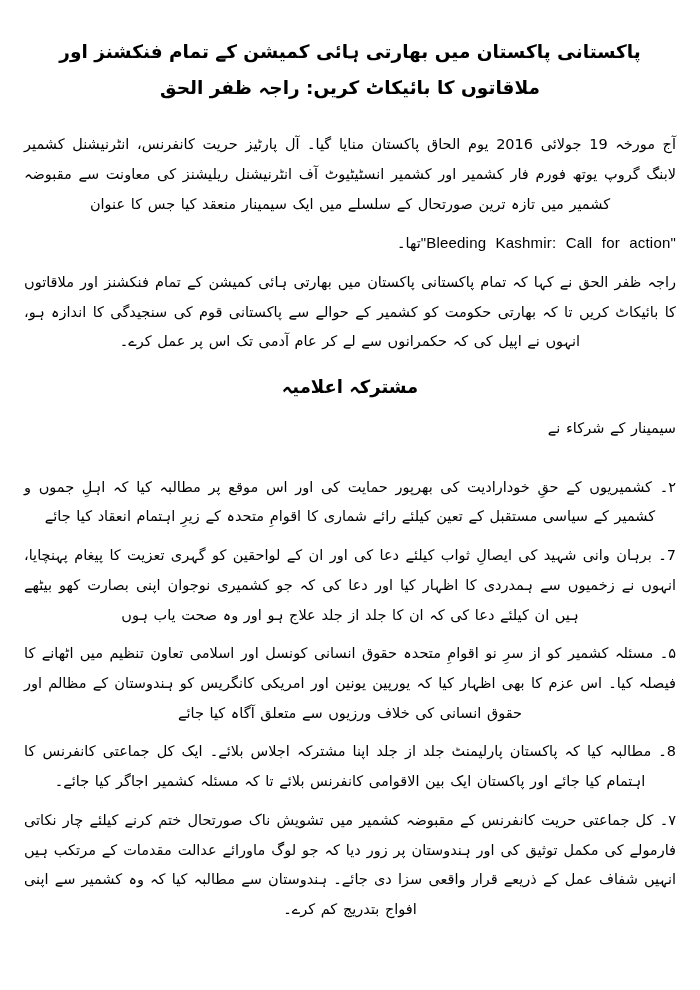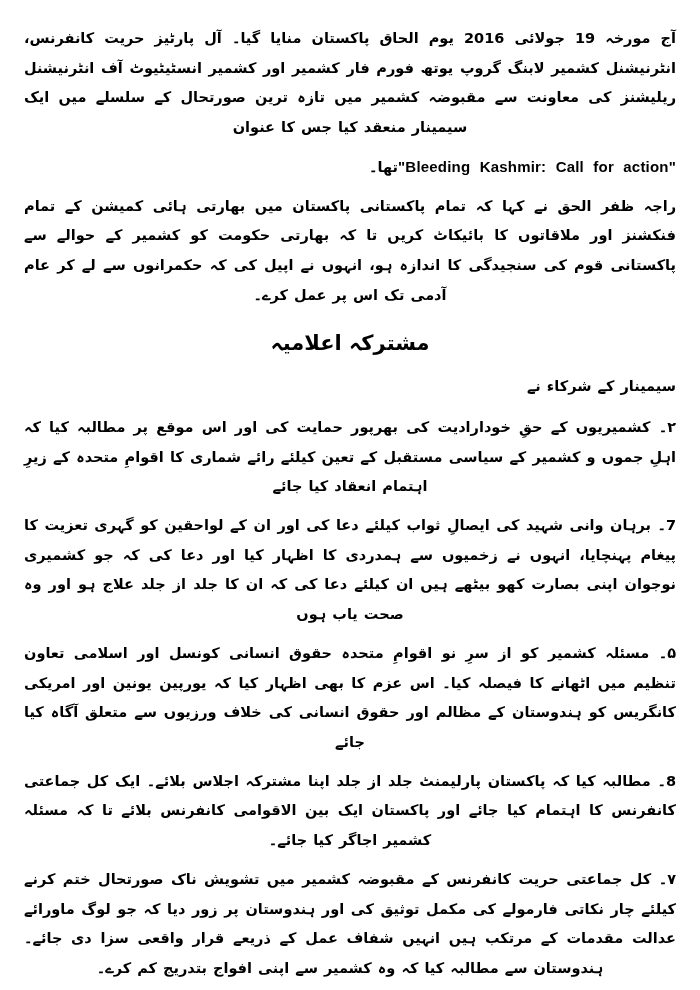--- a/index.html
+++ b/index.html
@@ -27,54 +27,54 @@
     margin: 10px 6px 24px 6px;
   }
   .para {
     font-size: 14.5px;
     line-height: 2.05;
     margin: 0 0 9px 0;
     text-align: justify;
     text-align-last: center;
     -moz-text-align-last: center;
     word-spacing: 1px;
-    font-weight: bold;
   }
   .line-right {
     text-align: right;
     text-align-last: right;
     -moz-text-align-last: right;
   }
   .latin-phrase {
     direction: ltr;
     unicode-bidi: embed;
     font-family: "Liberation Sans", "DejaVu Sans", sans-serif;
     font-size: 15px;
     word-spacing: 5px;
     letter-spacing: 0.2px;
   }
   .urdu-suffix {
     padding-left: 2px;
   }
   .section-heading {
-    font-size: 21px;
+    font-size: 18px;
     font-weight: 700;
     text-align: center;
     margin: 16px 0 12px 0;
     line-height: 1.6;
   }
   .lead-line {
-    margin-bottom: 11px;
+    margin-bottom: 29px;
   }
 </style>
 </head>
 <body>
 
 <div class="page" dir="rtl">
 
+  <h1 class="doc-title">پاکستانی پاکستان میں بھارتی ہائی کمیشن کے تمام فنکشنز اور ملاقاتوں کا بائیکاٹ کریں: راجہ ظفر الحق</h1>
 
   <p class="para">آج مورخہ 19 جولائی 2016 یوم الحاق پاکستان منایا گیا۔ آل پارٹیز حریت کانفرنس، انٹرنیشنل کشمیر لابنگ گروپ یوتھ فورم فار کشمیر اور کشمیر انسٹیٹیوٹ آف انٹرنیشنل ریلیشنز کی معاونت سے مقبوضہ کشمیر میں تازہ ترین صورتحال کے سلسلے میں ایک سیمینار منعقد کیا جس کا عنوان</p>
 
   <p class="para line-right"><span class="latin-phrase">"Bleeding Kashmir: Call for action"</span><span class="urdu-suffix">تھا۔</span></p>
 
 
   <p class="para">راجہ ظفر الحق نے کہا کہ تمام پاکستانی پاکستان میں بھارتی ہائی کمیشن کے تمام فنکشنز اور ملاقاتوں کا بائیکاٹ کریں تا کہ بھارتی حکومت کو کشمیر کے حوالے سے پاکستانی قوم کی سنجیدگی کا اندازہ ہو، انہوں نے اپیل کی کہ حکمرانوں سے لے کر عام آدمی تک اس پر عمل کرے۔</p>
 
   <h2 class="section-heading">مشترکہ اعلامیہ</h2>
 

